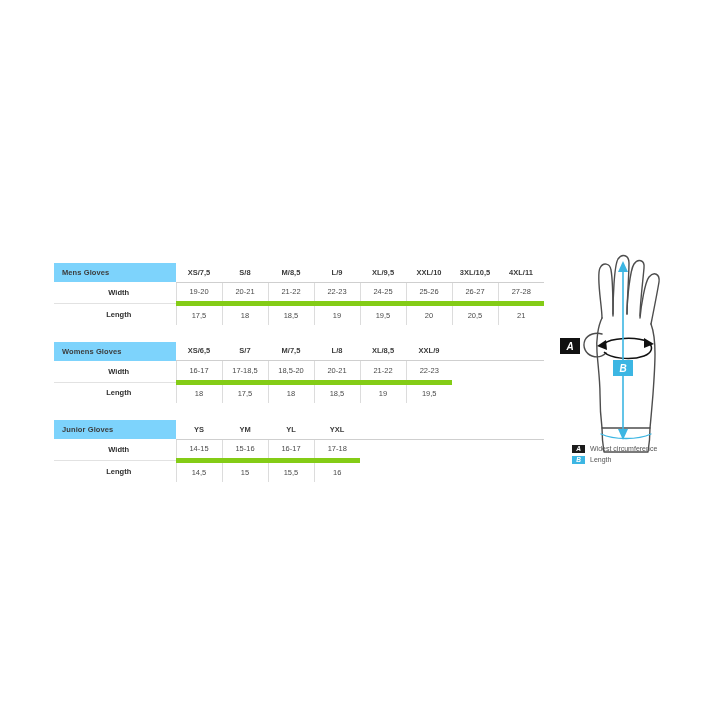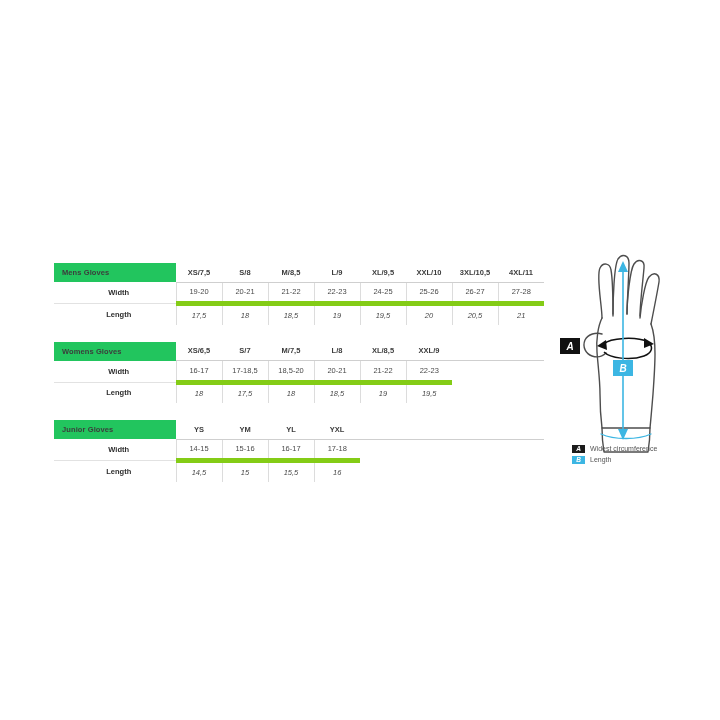--- a/index.html
+++ b/index.html
@@ -39,21 +39,21 @@
   table.size-table td {
     font-size: 7.5px;
     padding: 0;
     height: 18.5px;
     text-align: center;
     vertical-align: middle;
     color: #3c3c3c;
     font-weight: normal;
   }
   .hdr-row th {
-    background: #22c55e;
+    background: #7dd3fc;
     color: #ffffff;
   }
   .hdr-row th.rowname {
     text-align: left;
     padding-left: 8px;
     font-weight: bold;
     font-size: 7.5px;
     letter-spacing: .1px;
   }
   .hdr-row th.size-label {
@@ -74,21 +74,21 @@
     font-weight: bold;
     color: #2d2d2d;
     border-bottom: 1px solid #e2e2e2;
   }
   tbody tr:last-child td.rowname { border-bottom: none; }
   tbody td.val {
     border-left: 1px solid #dcdcdc;
     border-bottom: 5px solid #84cc16;
     color: #4a4a4a;
   }
-  tbody tr:last-child td.val { border-bottom: none; font-style: italic; }
+  tbody tr:last-child td.val { border-bottom: none; }
   tbody td.first-val { border-left: 1px solid #dcdcdc; }
 
   
   .illus {
     position: absolute;
     left: 556px;
     top: 248px;
     width: 140px;
     height: 230px;
   }

